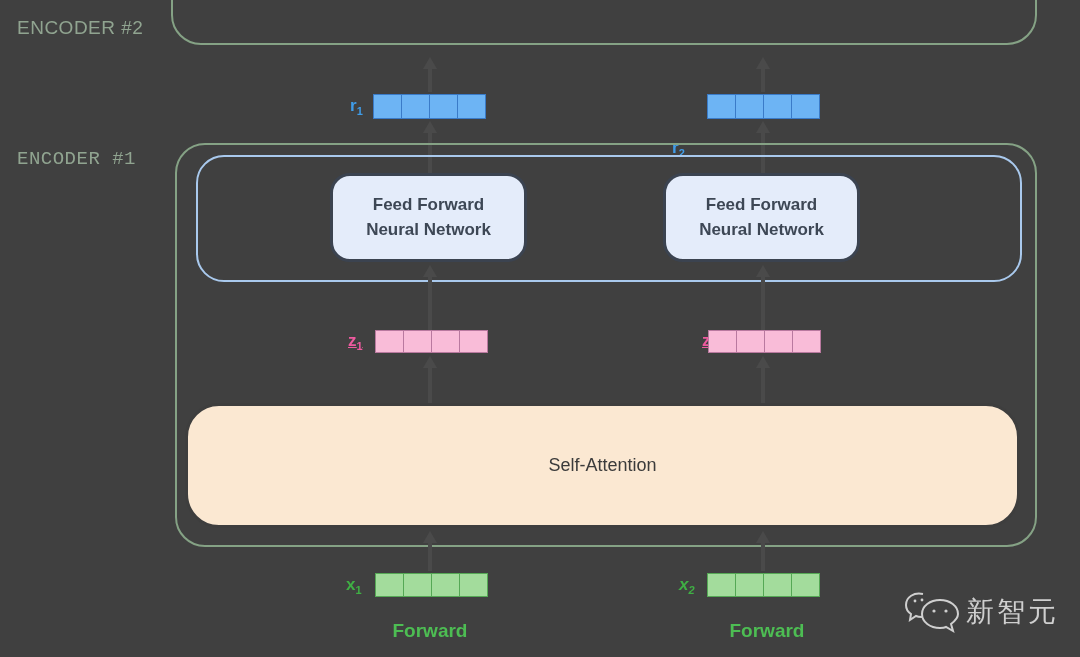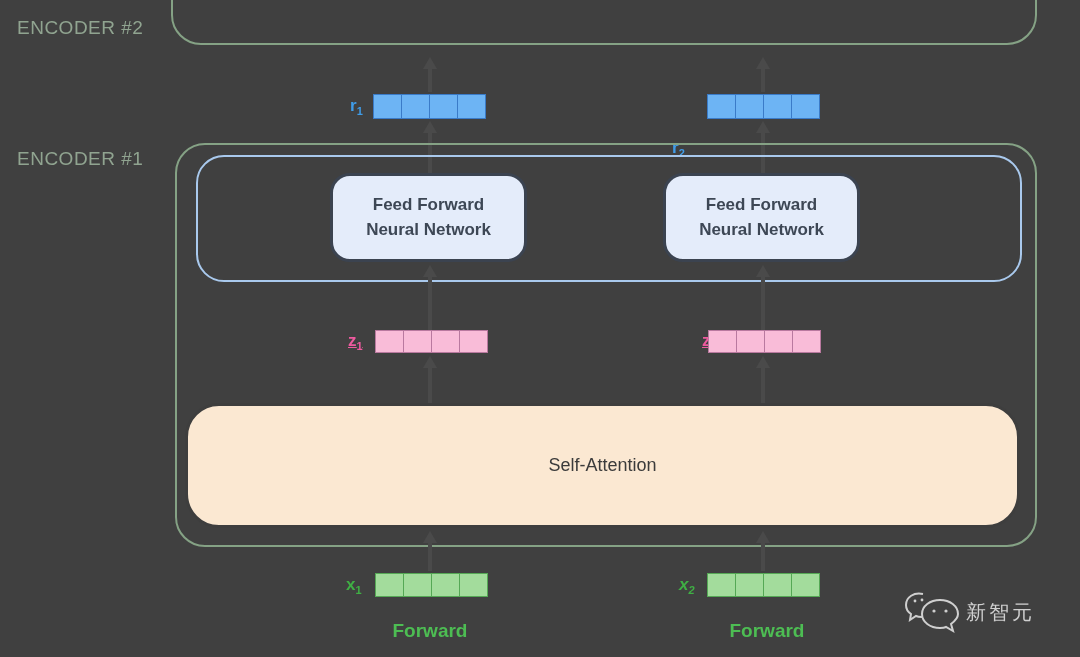--- a/index.html
+++ b/index.html
@@ -6,21 +6,21 @@
   body { background:#ffffff; font-family:"Liberation Sans","DejaVu Sans",sans-serif; }
   #canvas { position:relative; width:1080px; height:657px; background:#404040; overflow:hidden; }
 
   
   .enc-box { position:absolute; border:2.5px solid #85a285; border-radius:30px; background:transparent; }
   .enc2-box { left:171px; top:-62px; width:866px; height:107px; }
   .enc1-box { left:175px; top:143px; width:862px; height:404px; }
 
   .enc-label { position:absolute; font-size:19px; color:#90a490; letter-spacing:0.5px; }
   .enc2-label { left:17px; top:17px; }
-  .enc1-label { left:17px; top:148px; }
+  .enc1-label { left:17px; top:148px;font-family:Liberation Mono, monospace; }
 
   
   .ff-container { position:absolute; left:196px; top:155px; width:826px; height:127px;
                   border:2px solid #a9c9ed; border-radius:28px; }
 
   
   .ff-box { position:absolute; width:197px; height:89px; top:173px;
             background:#e4ecfa; border:3px solid #3b4350; border-radius:20px;
             display:flex; flex-direction:column; align-items:center; justify-content:center;
             font-size:17px; font-weight:600; color:#3d4755; line-height:1.45; }
@@ -55,21 +55,21 @@
   .arrow .ah { position:absolute; top:0; left:0; width:0; height:0;
                border-left:7px solid transparent; border-right:7px solid transparent;
                border-bottom:12px solid #4a4a4a; }
   .arrow .al { position:absolute; top:9px; bottom:0; left:5.25px; width:3.5px; background:#4a4a4a; }
 
   
   .token { position:absolute; width:160px; text-align:center; font-size:19px; font-weight:700; color:#4dbd53; }
 
   
   .watermark { position:absolute; left:902px; top:586px; display:flex; align-items:center; color:#cfcfcf; }
-  .watermark .wm-text { font-size:20px; letter-spacing:3px; color:#cfcfcf; margin-left:6px; }
+  .watermark .wm-text { font-size:28px; letter-spacing:3px; color:#cfcfcf; margin-left:6px; }
 </style>
 </head>
 <body>
 
 <div id="canvas">
 
   <div class="enc-box enc2-box">
     
   </div>
   <div class="enc-label enc2-label">ENCODER #2</div>

